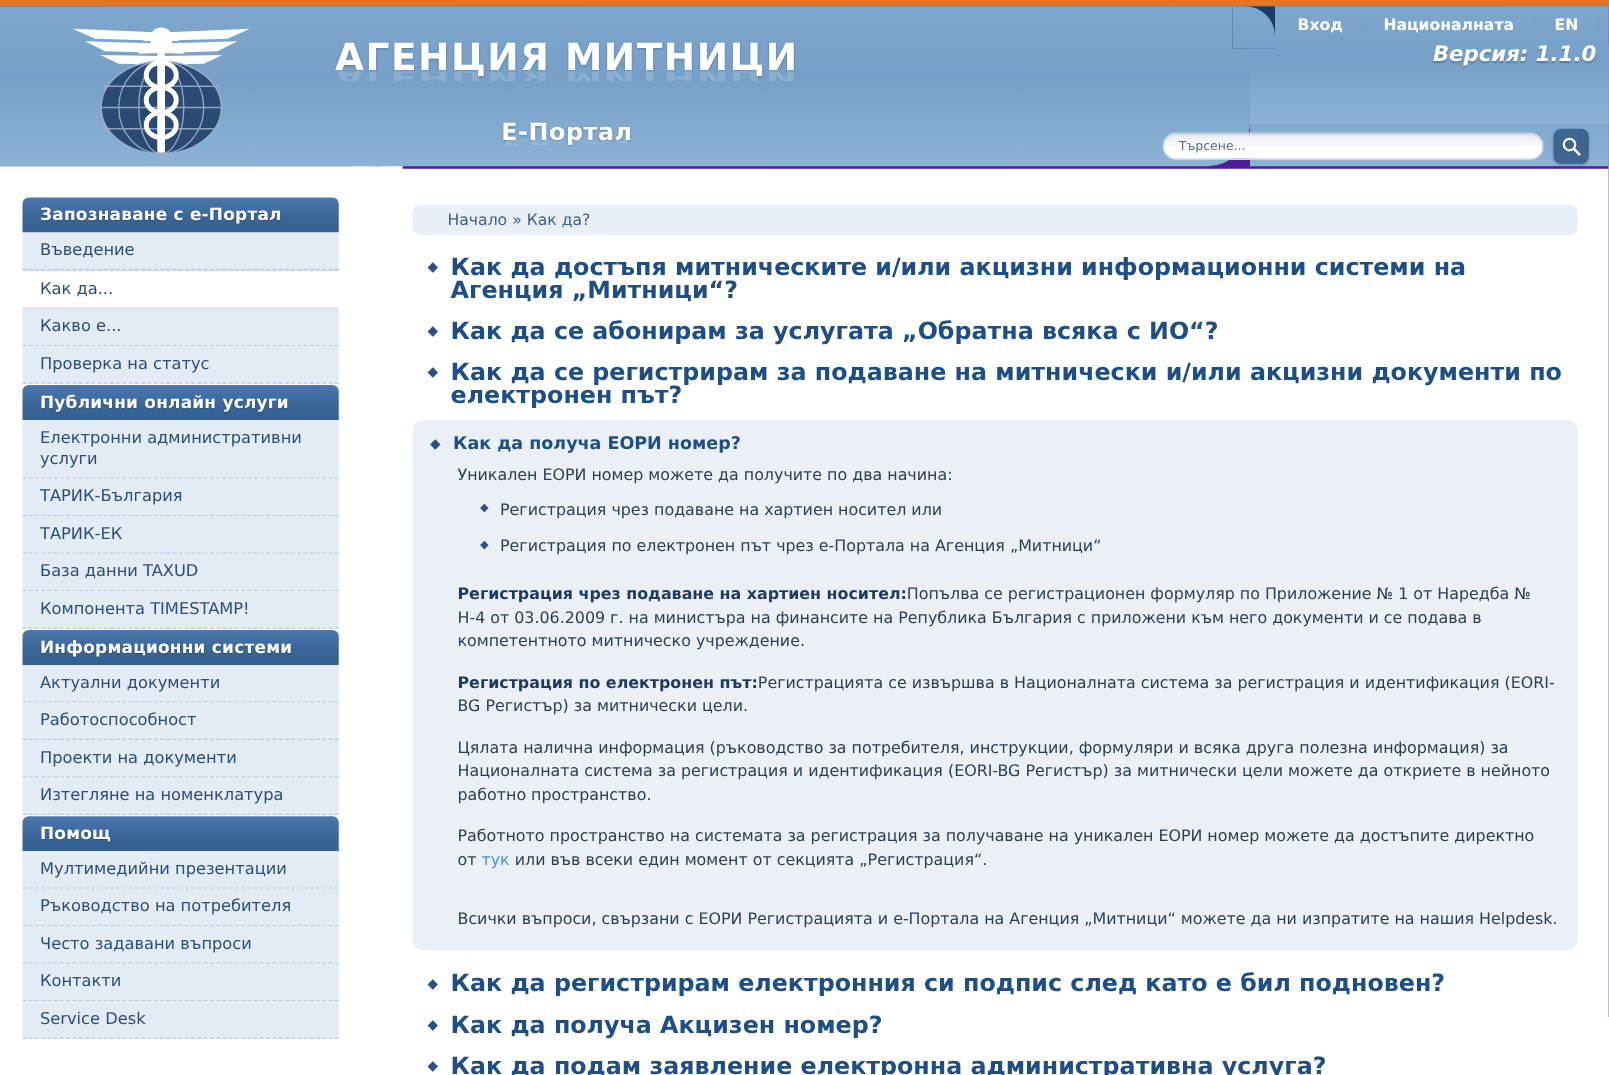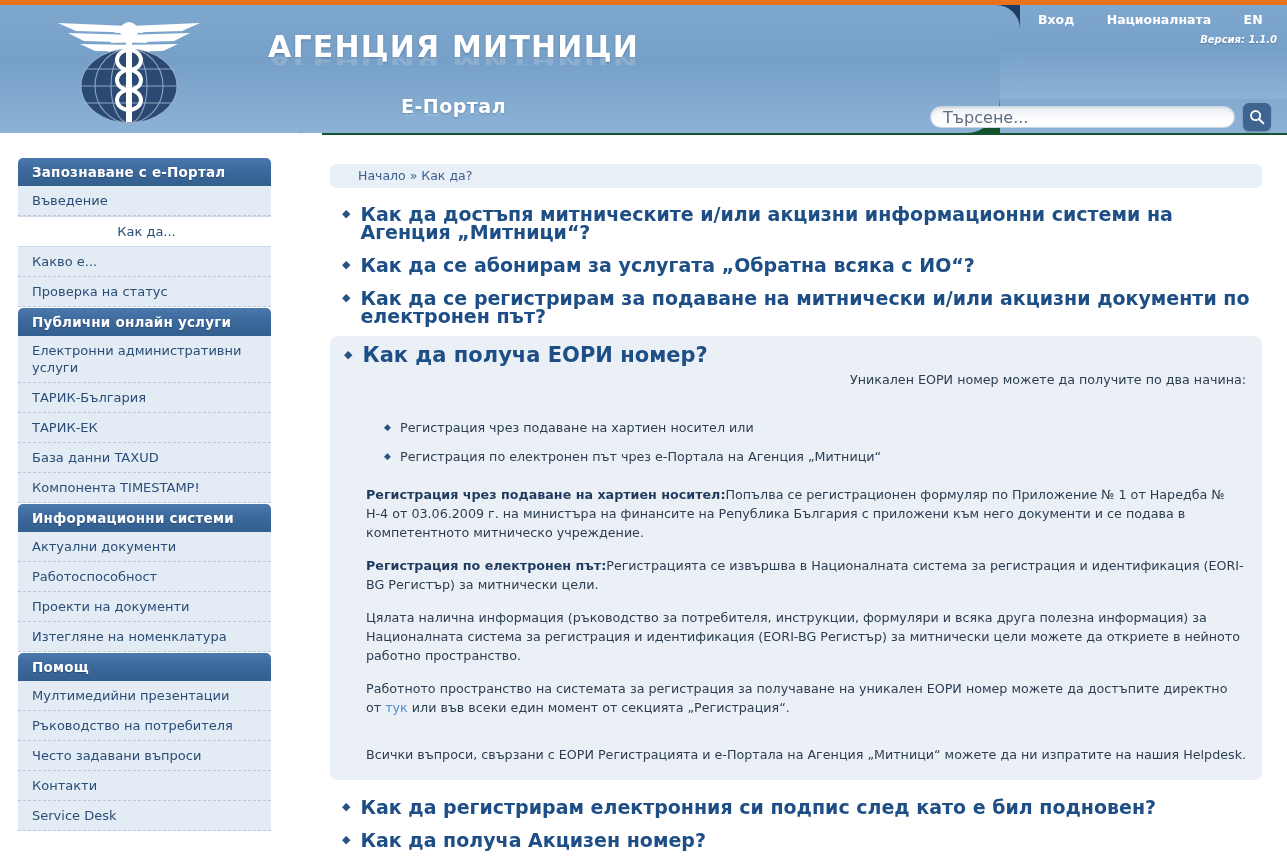--- a/index.html
+++ b/index.html
@@ -8,21 +8,21 @@
     margin: 0; padding: 0;
     width: 1287px; height: 860px;
     overflow: hidden;
     background: #ffffff;
     font-family: "DejaVu Sans", "Liberation Sans", sans-serif;
   }
 
   #page {
     position: relative;
     width: 1287px; height: 860px;
-    background: #14532d;
+    background: #4c1d95;
     overflow: hidden;
   }
 
   
   .orange-strip {
     position: absolute; left: 0; top: 0;
     width: 1287px; height: 5px;
     background: #e8731c;
   }
 
@@ -97,21 +97,21 @@
   .topnav .sep {
     color: #7fa0c4;
     font-weight: normal;
     font-size: 13px;
   }
   .version {
     position: absolute; top: 34px; right: 10px;
     color: #ffffff;
     font-style: italic;
     font-weight: bold;
-    font-size: 10px;
+    font-size: 17px;
     z-index: 40;
     text-shadow: 0 1px 1px rgba(30,60,99,.35);
   }
 
   
   .logo {
     position: absolute; left: 50px; top: 14px;
     width: 158px; height: 112px;
     z-index: 30;
   }
@@ -167,21 +167,21 @@
     position: absolute; left: 930px; top: 103px;
     display: flex; align-items: center;
     z-index: 40;
   }
   .searchbox {
     width: 305px; height: 22px;
     border: 1px solid #c9d6e3;
     border-radius: 11px;
     background: linear-gradient(180deg,#e9edf2 0%, #fbfcfd 55%, #ffffff 100%);
     font-family: "DejaVu Sans", "Liberation Sans", sans-serif;
-    font-size: 16px;
+    font-size: 10px;
     color: #44546a;
     padding: 0 12px;
     outline: none;
     box-shadow: inset 0 1px 2px rgba(0,0,0,.10);
   }
   .searchbox::placeholder { color: #5d6d82; }
   .searchbtn {
     width: 28px; height: 28px;
     margin-left: 8px;
     border: none;
@@ -216,21 +216,20 @@
     padding: 6px 10px 6px 14px;
     border-bottom: 1px dashed #b9cadd;
     line-height: 17px;
     cursor: pointer;
   }
   .side-item:last-child { border-bottom: 1px dashed #b9cadd; }
   .side-item.active {
     background: #ffffff;
     border-top: 1px solid #cdd9e6;
     border-bottom: 1px solid #cdd9e6;
-    text-align: center;
   }
 
   
   .content {
     position: absolute; left: 300px; top: 135px;
     width: 987px; height: 725px;
     background: #ffffff;
     z-index: 15;
   }
   .breadcrumb {
@@ -261,42 +260,42 @@
     flex: none;
   }
   .qlink {
     color: #1d4e85;
     font-size: 19px;
     font-weight: bold;
     text-decoration: none;
     line-height: 18px;
     cursor: pointer;
   }
-  .qlink.big { font-size: 21px; }
+  .qlink.big { font-size: 14px; }
 
   
   .expanded {
     background: #eaf0f6;
     border-radius: 8px;
     padding: 10px 16px 16px 14px;
     margin: 4px 0 10px 0;
   }
   .exp-head {
     display: flex; align-items: flex-start;
     margin-bottom: 6px;
   }
   .exp-body {
     padding-left: 22px;
     color: #2c3e50;
     font-size: 12.7px;
     line-height: 19px;
   }
   .exp-body p { margin: 0 0 14px 0; }
   .exp-body p:last-child { margin-bottom: 0; margin-top: 28px; }
-  .exp-body .lead { margin-bottom: 24px; text-align: right; }
+  .exp-body .lead { margin-bottom: 4px; }
   .sublist { margin: 0 0 14px 0; padding: 0; list-style: none; }
   .sublist li {
     padding: 5px 0 5px 34px;
     position: relative;
     font-size: 12.7px;
     color: #2c3e50;
   }
   .sublist li::before {
     content: "\25C6";
     position: absolute; left: 18px; top: 5px;

